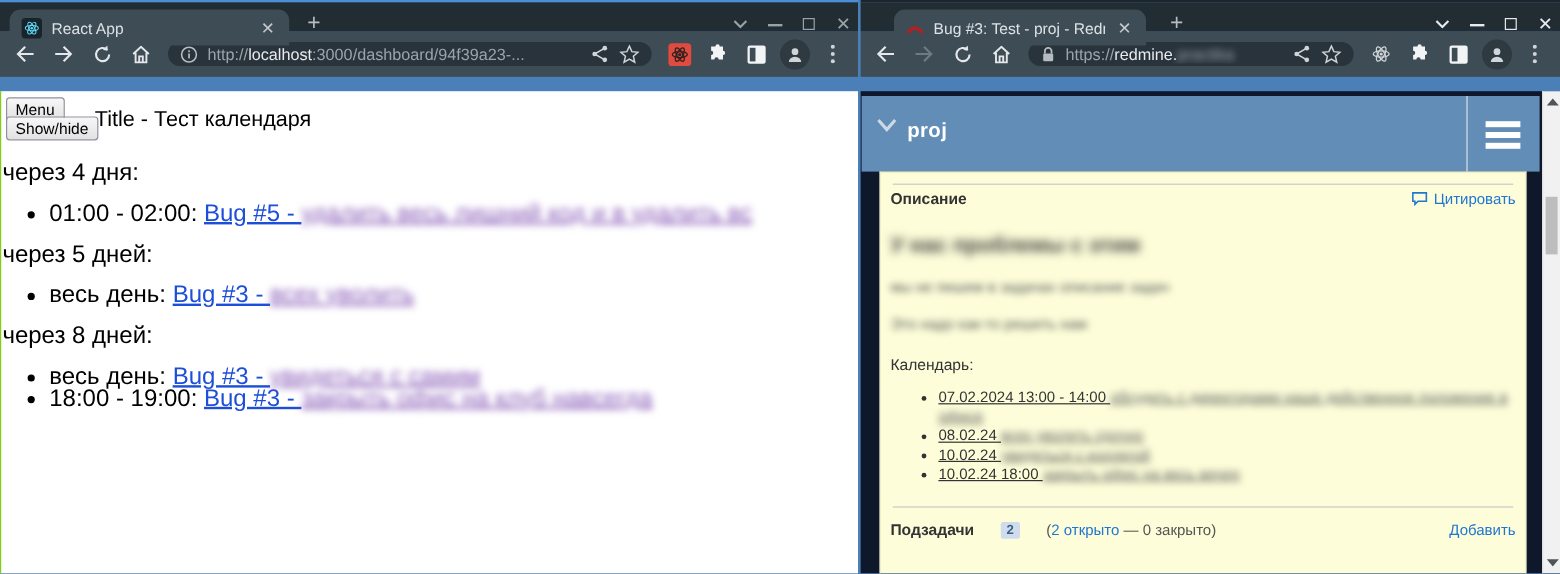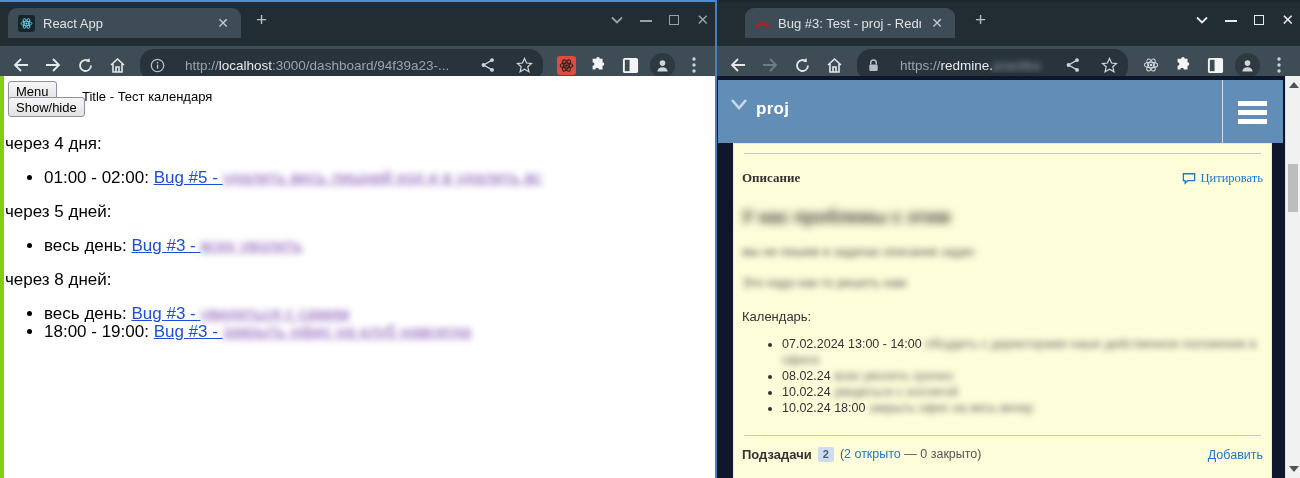--- a/index.html
+++ b/index.html
@@ -8,65 +8,65 @@
     width:1300px; height:478px; position:relative; overflow:hidden;
     background:#4a7fb8; font-family:"Liberation Sans", sans-serif;
   }
   .win { position:absolute; top:0; height:478px; overflow:hidden; }
   #win-left  { left:0;   width:715px; }
   #win-right { left:717px; width:583px; }
 
   
   .topline-blue { height:2px; background:#4a8fd4; }
   .topline-dark { height:2px; background:#1b252b; }
-  .tabbar { height:44px; background:#212c33; position:relative; }
+  .tabbar { height:24px; background:#212c33; position:relative; }
   .tab {
     position:absolute; top:6px; height:30px; background:#3e4c55;
     border-radius:9px 9px 0 0; display:flex; align-items:center;
     padding:0 10px; color:#dde2e6; font-size:13px; gap:8px;
   }
   .tab .tab-title { flex:1; white-space:nowrap; overflow:hidden; }
   .tab .tab-close { color:#c3c9cd; font-size:14px; line-height:1; padding:0 2px; }
   .newtab { position:absolute; top:8px; color:#b7bec3; font-size:19px; line-height:1; }
   .wincontrols { position:absolute; top:0; right:6px; height:36px; display:flex; align-items:center; gap:17px; }
   .wc { font-size:13px; }
   .wc-dim { color:#97a2a9; } .wc-bright { color:#e8ebed; }
   .wc .sq { display:inline-block; width:10px; height:10px; border:1.5px solid currentColor; }
   .wc .mx { display:inline-block; width:12px; height:2px; background:currentColor; vertical-align:middle;}
 
   .toolbar {
     height:38px; background:#3e4c55; display:flex; align-items:center;
     padding:0 8px; gap:6px;
   }
   .navbtn { width:26px; height:26px; display:flex; align-items:center; justify-content:center; flex:0 0 auto; }
   .omnibox {
-    flex:1; height:32px; background:#28333b; border-radius:14px;
-    display:flex; align-items:center; padding:0 10px; gap:20px; overflow:hidden;
+    flex:1; height:20px; background:#28333b; border-radius:14px;
+    display:flex; align-items:center; padding:0 10px; gap:8px; overflow:hidden;
     margin:0 4px;
   }
   .url { font-size:13.5px; white-space:nowrap; overflow:hidden; flex:1; }
   .url .dim { color:#9aa4ab; } .url .lit { color:#e8eaed; }
   .blurtext { filter:blur(3px); }
   .ext { width:26px; height:26px; display:flex; align-items:center; justify-content:center; flex:0 0 auto; }
   .devtools-red { width:19px; height:19px; background:#e04a3f; border-radius:3px; display:flex; align-items:center; justify-content:center; }
   .avatar-circle { width:25px; height:25px; border-radius:50%; background:#2e3940; display:flex; align-items:center; justify-content:center; }
 
   
   .content-left {
     position:absolute; top:76px; left:0; right:0; bottom:0;
-    background:#ffffff; color:#000; border-left:4px solid #84cc16;
+    background:#ffffff; color:#000; border-left:1px solid #84cc16;
   }
   .btn {
     position:absolute; left:4px; font-size:13px; color:#000;
     background:linear-gradient(#f7f7f7,#e2e2e2); border:1px solid #8f8f9d;
     border-radius:3px; padding:1px 7px; height:20px; font-family:"Liberation Sans",sans-serif;
   }
   #menu-btn { top:5px; } #showhide-btn { top:21px; }
-  .left-title { position:absolute; left:78px; top:13px; font-size:13px; }
-  .page-body { position:absolute; top:43px; left:0; right:10px; font-size:17px; line-height:18px; }
+  .left-title { position:absolute; left:78px; top:13px; font-size:18px; }
+  .page-body { position:absolute; top:43px; left:0; right:10px; font-size:20px; line-height:18px; }
   .page-body p { margin:16px 0 16px 1px; }
   .page-body ul { margin:16px 0; padding-left:40px; }
   .page-body li { margin:0; }
   a.buglink { color:#1d4ed8; text-decoration:underline; }
   .blurlink { color:#8a5cb8; text-decoration:underline; filter:blur(3px); }
 
   
   .content-right { position:absolute; top:76px; left:0; right:0; bottom:0; background:#0f172a; }
   .rm-header {
     position:absolute; top:4px; left:1px; right:17px; height:63px;
@@ -78,33 +78,33 @@
   .rm-burger { position:absolute; right:16px; top:21px; width:29px; }
   .rm-burger div { height:5px; background:#fff; margin-bottom:4px; }
 
   .rm-yellow {
     position:absolute; top:67px; left:16px; width:539px; bottom:-2px;
     background:#fdfdda; border:1px solid #ececc6; border-bottom:none;
     padding:0 8px; font-size:12.5px; color:#333;
   }
   .rm-yellow hr { border:none; border-top:1px solid #c9c9c9; margin:0 2px; }
   .hr-top { margin-top:9px !important; }
-  .desc-row { display:flex; justify-content:space-between; align-items:center; margin-top:16px;font-family:Liberation Serif, serif; }
+  .desc-row { display:flex; justify-content:space-between; align-items:center; margin-top:4px; }
   .desc-heading { font-weight:bold; font-size:13px; color:#333; }
   .rm-link { color:#2176d2; text-decoration:none; font-size:12.5px; }
   .quote-link { display:flex; align-items:center; gap:5px; }
   .blur-title { font-size:18px; font-weight:bold; color:#3a3a3a; filter:blur(4px); margin-top:21px; }
   .blur-p { color:#555; filter:blur(3px); margin-top:17px; }
   .cal-label { margin-top:19px; font-size:13px; }
   .cal-list { margin:12px 0 0; padding-left:40px; line-height:16px; }
-  .cal-list li { margin:0; }
+  .cal-list li { margin:0;text-decoration:underline; }
   .cal-blur { color:#666; filter:blur(3px); }
   .hr-bottom { margin-top:19px !important; }
   .subtasks-row { display:flex; justify-content:space-between; align-items:center; margin-top:11px; }
-  .subtasks-left { display:flex; gap:6px; }
+  .subtasks-left { display:flex; align-items:center; gap:22px; }
   .subtasks-heading { font-weight:bold; font-size:13px; color:#333; }
   .badge { background:#cfdced; color:#3e627f; font-size:11px; font-weight:bold; padding:1px 5px; border-radius:2px; }
   .sub-counts { font-size:12.5px; color:#555; }
   .sub-counts a { color:#2176d2; text-decoration:none; }
 
   .scrollbar {
     position:absolute; top:0; right:0; width:15px; bottom:0; background:#f1f1f1;
     border-left:1px solid #e0e0e0;
   }
   .sb-arrow-up, .sb-arrow-dn { position:absolute; left:3px; width:0; height:0; }

